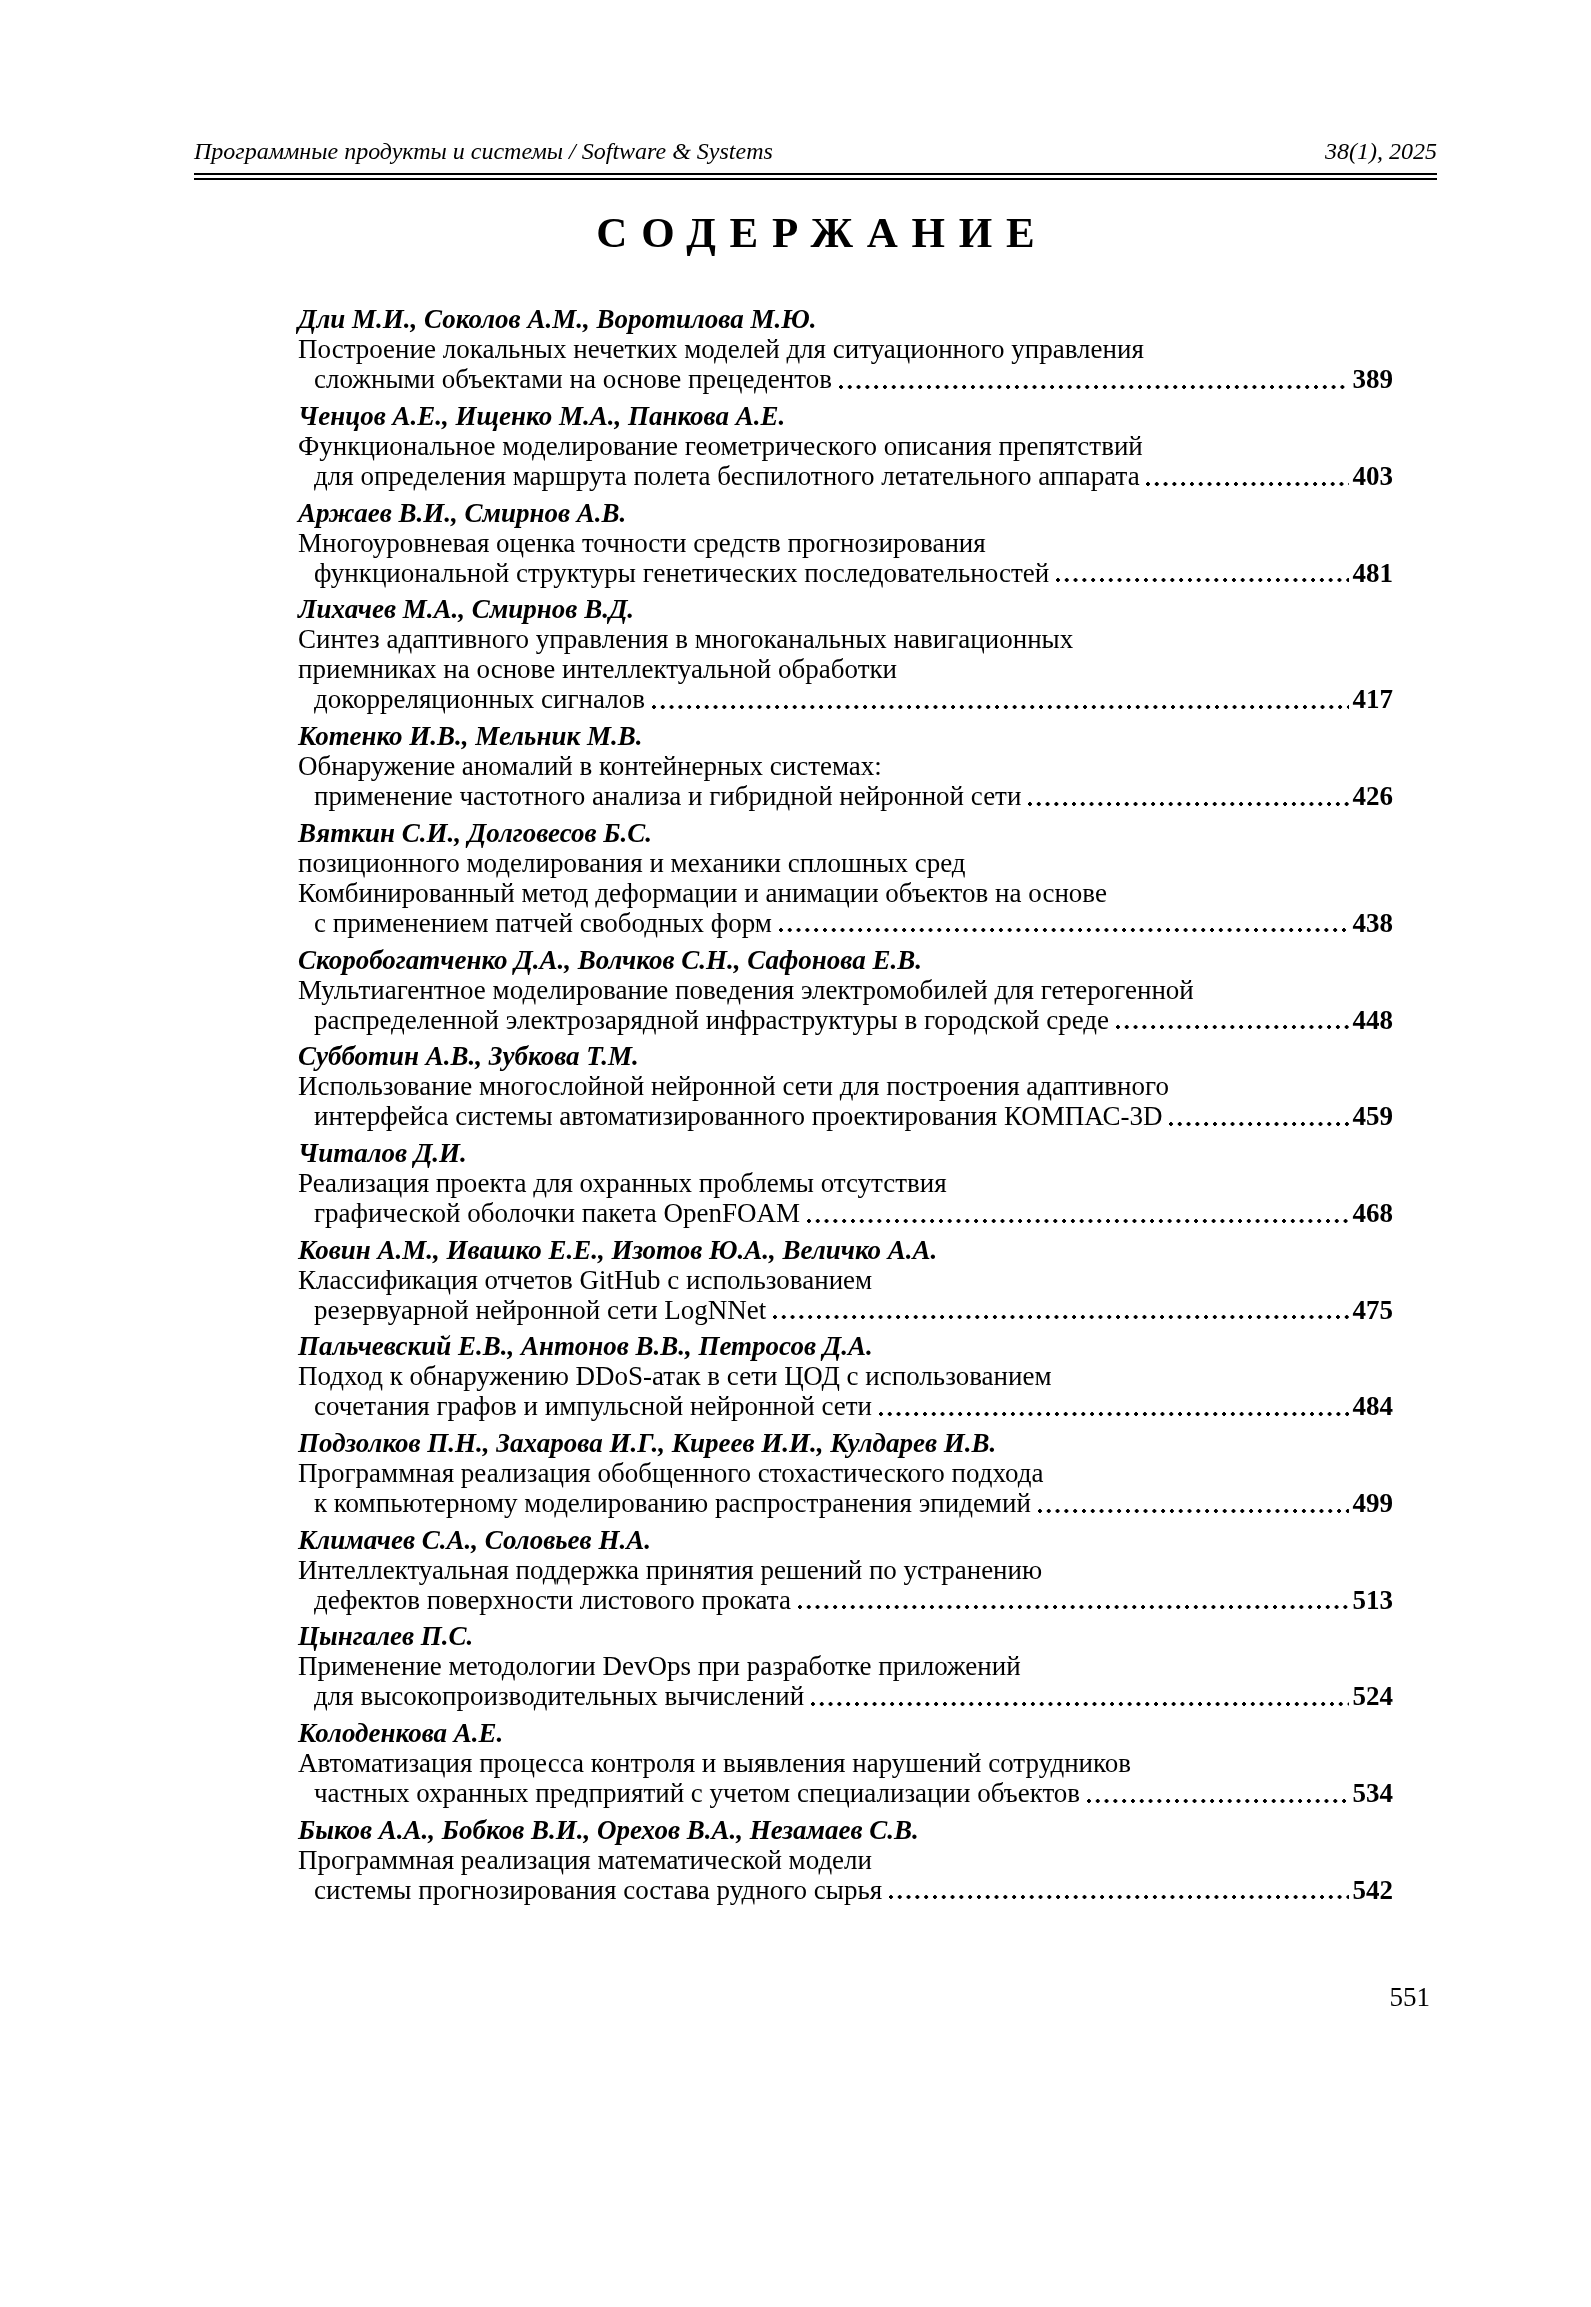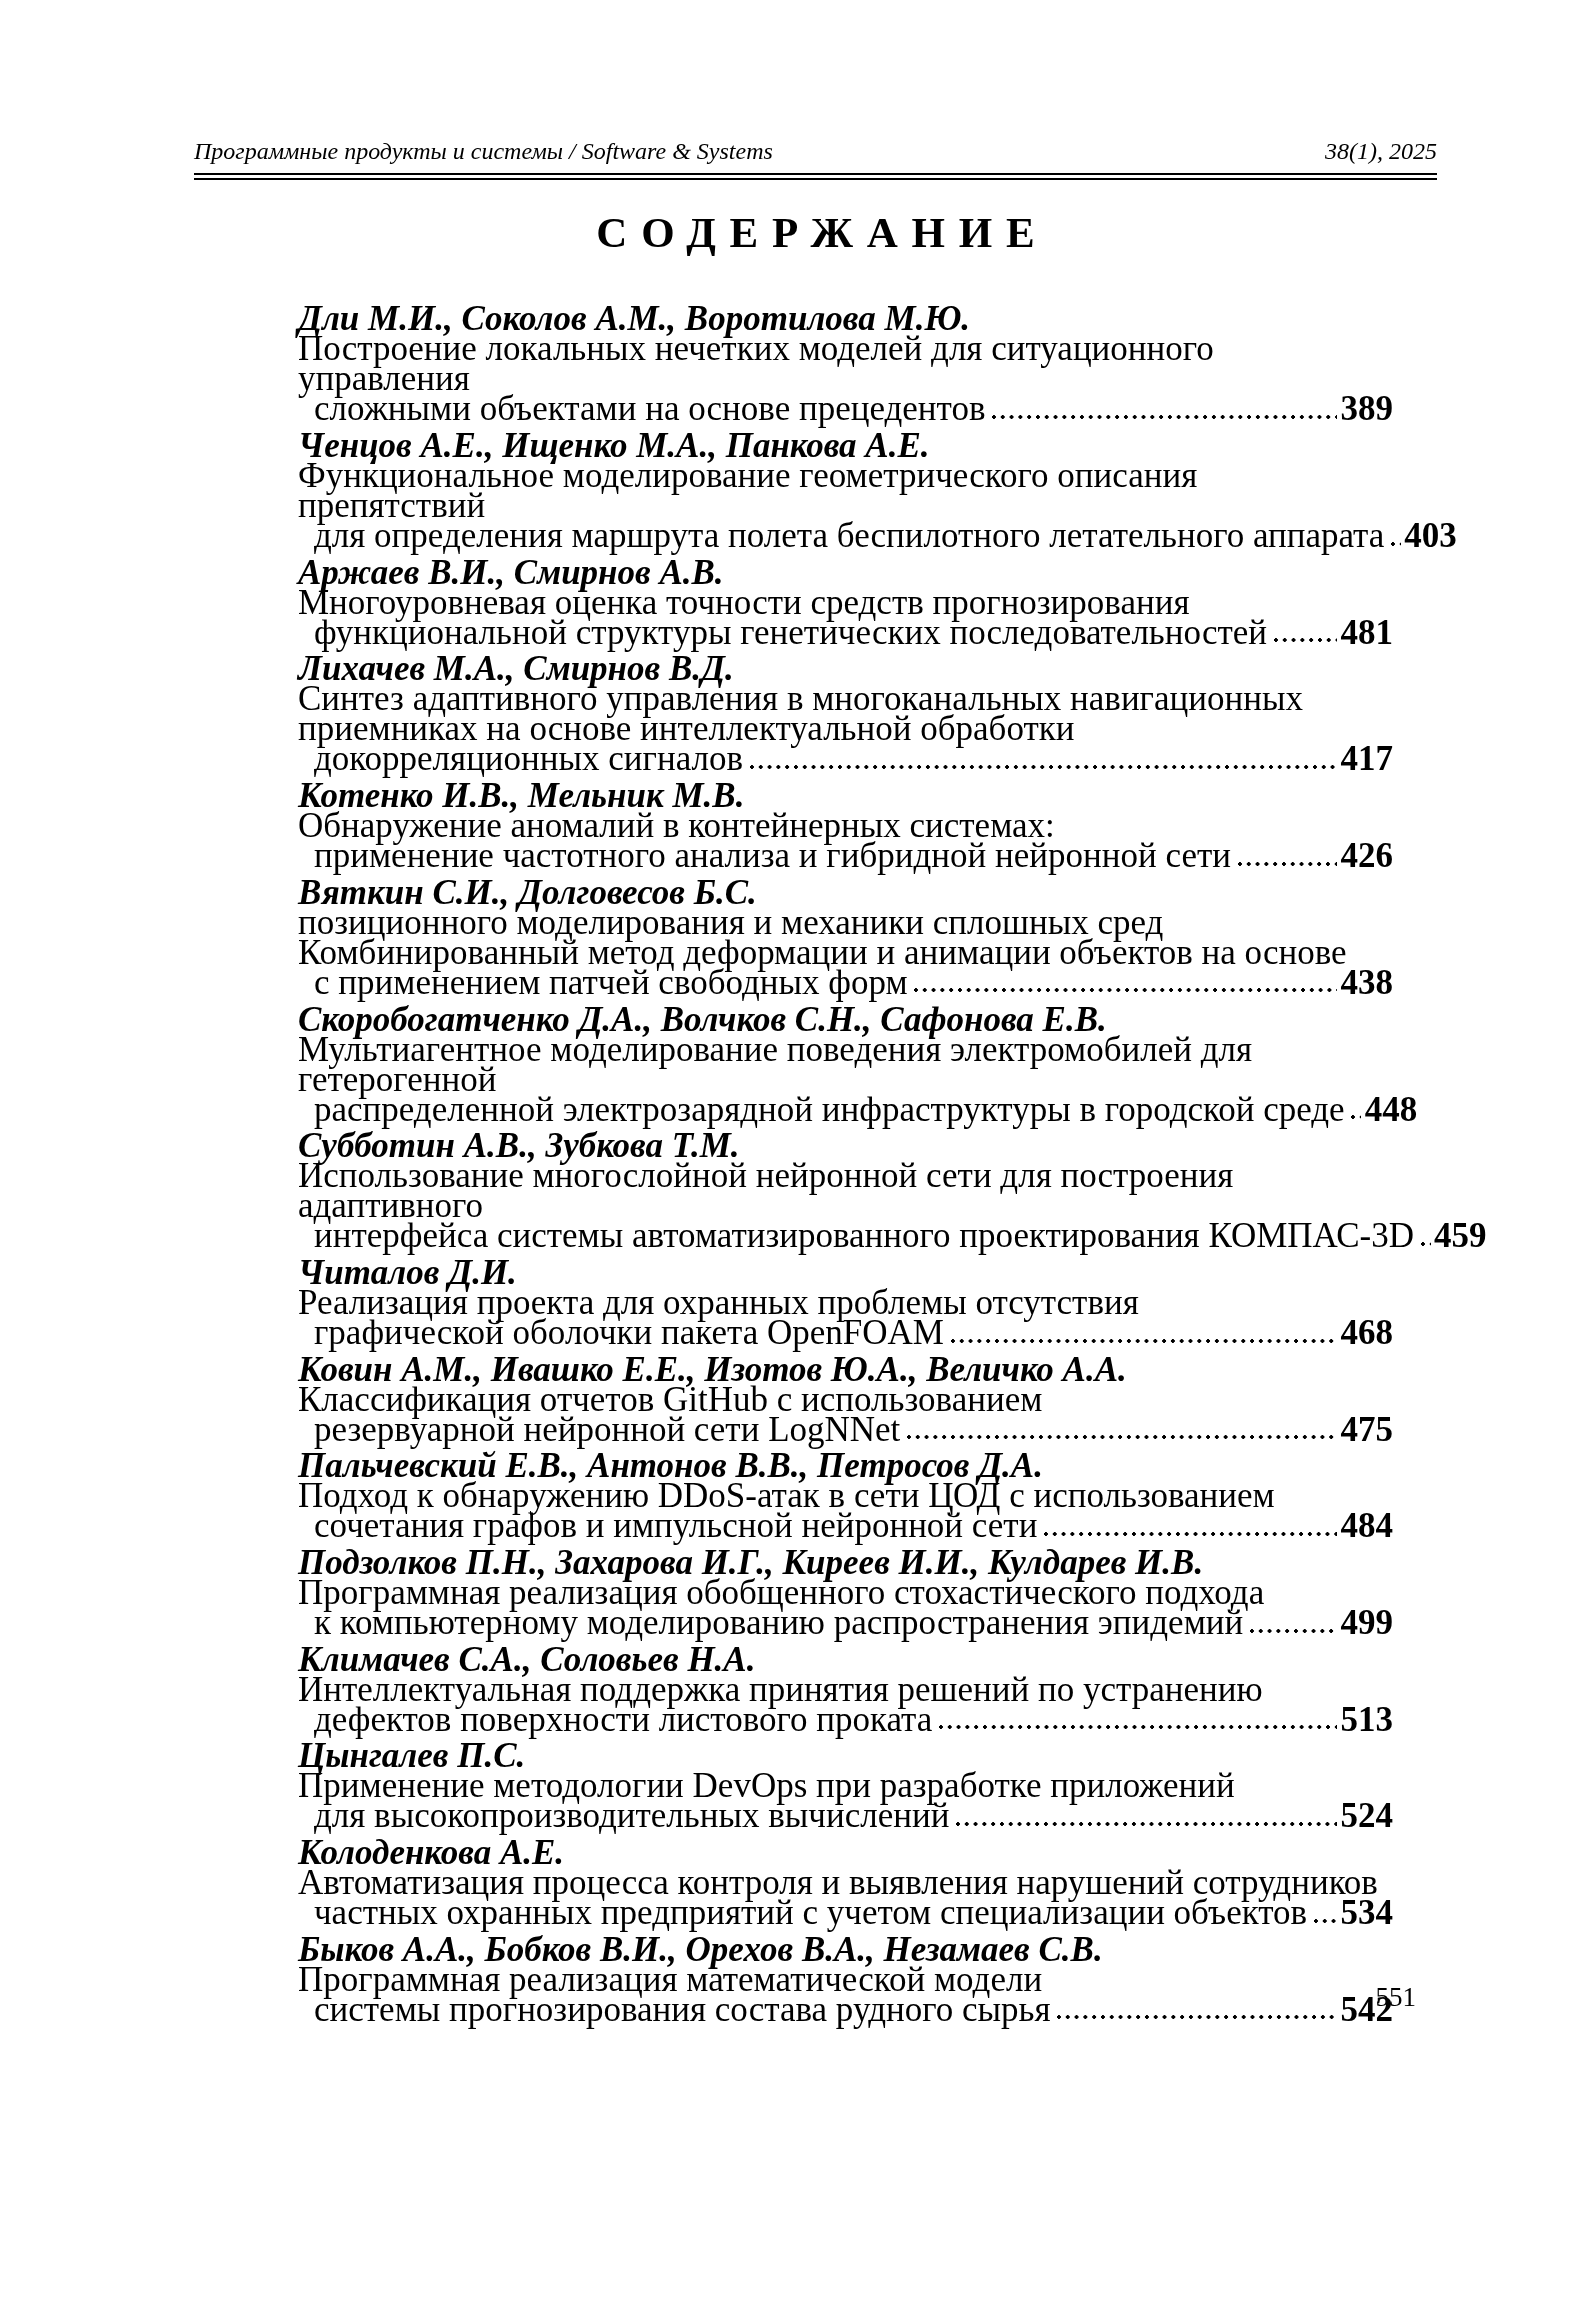--- a/index.html
+++ b/index.html
@@ -39,21 +39,21 @@
     margin: 30px 0 0 0;
     font-size: 43px;
     font-weight: bold;
     letter-spacing: 0.32em;
     padding-left: 0.32em;
     text-align: center;
     line-height: 46px;
   }
   .toc {
     margin: 48px 44px 0 104px;
-    font-size: 35px;
+    font-size: 27px;
     line-height: 30px;
   }
   .entry {
     margin-bottom: 6.7px;
   }
   .authors {
     font-weight: bold;
     font-style: italic;
   }
   .title-line {
@@ -82,21 +82,21 @@
     right: 3.4px;
     bottom: 5.4px;
     height: 4px;
     background-image: radial-gradient(circle at 2px 2px, #000 1.7px, transparent 2px);
     background-size: 8.8px 4px;
     background-repeat: repeat-x;
   }
   .folio {
     position: absolute;
     top: 1982px;
-    right: 176px;
+    right: 162px;
     font-size: 27px;
     line-height: 30px;
   }
 </style>
 </head>
 <body>
 
 <div class="page">
 
   <div class="running-header">

